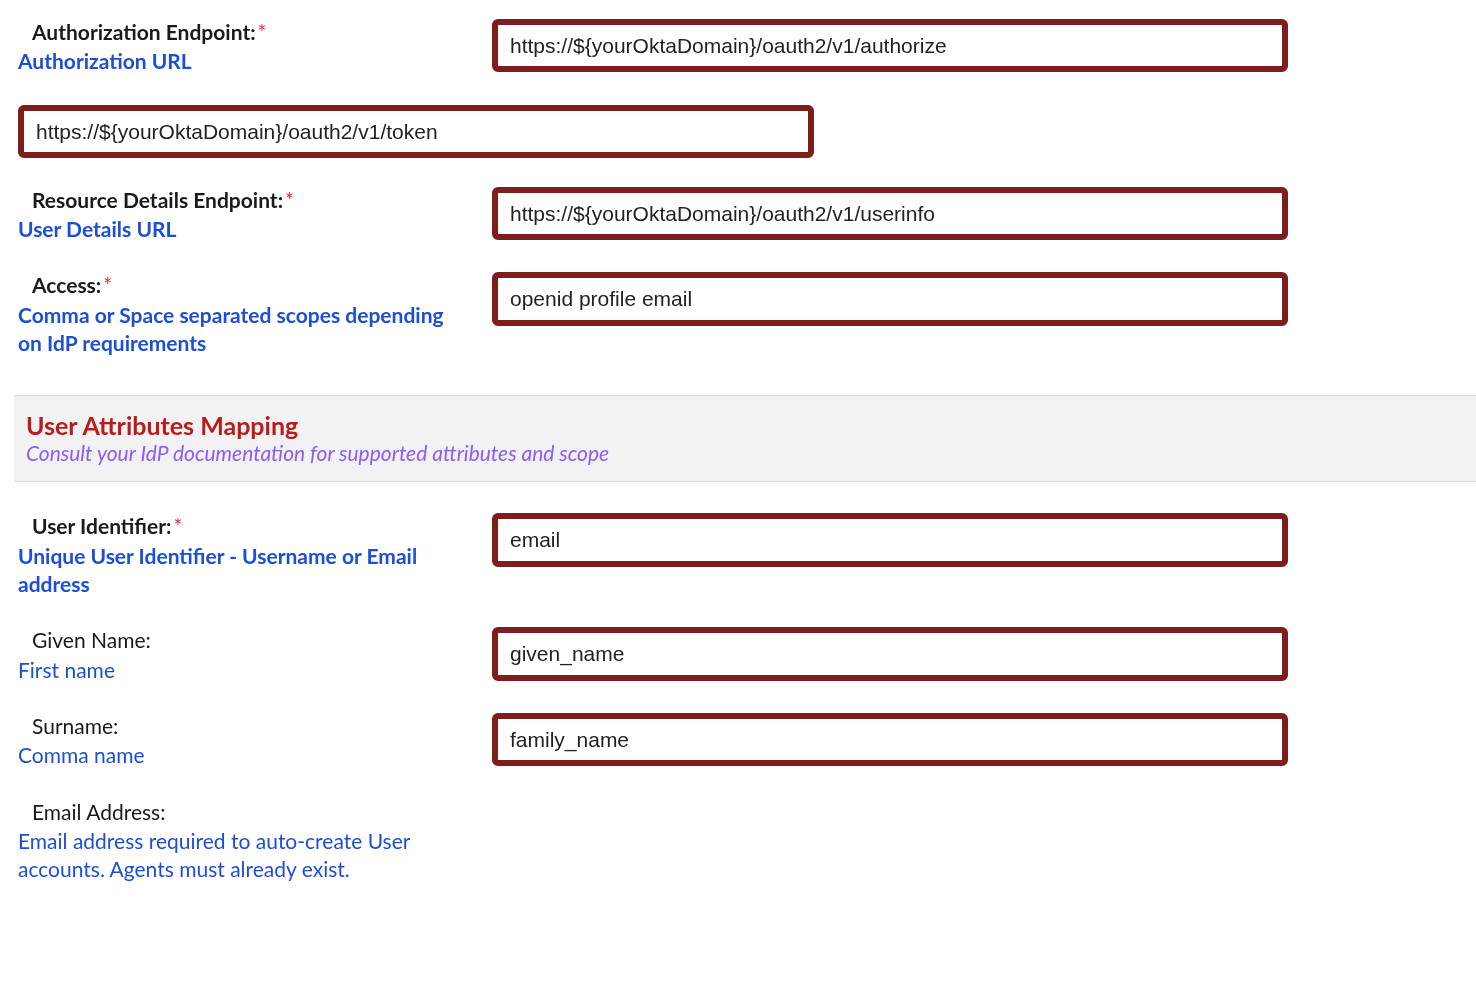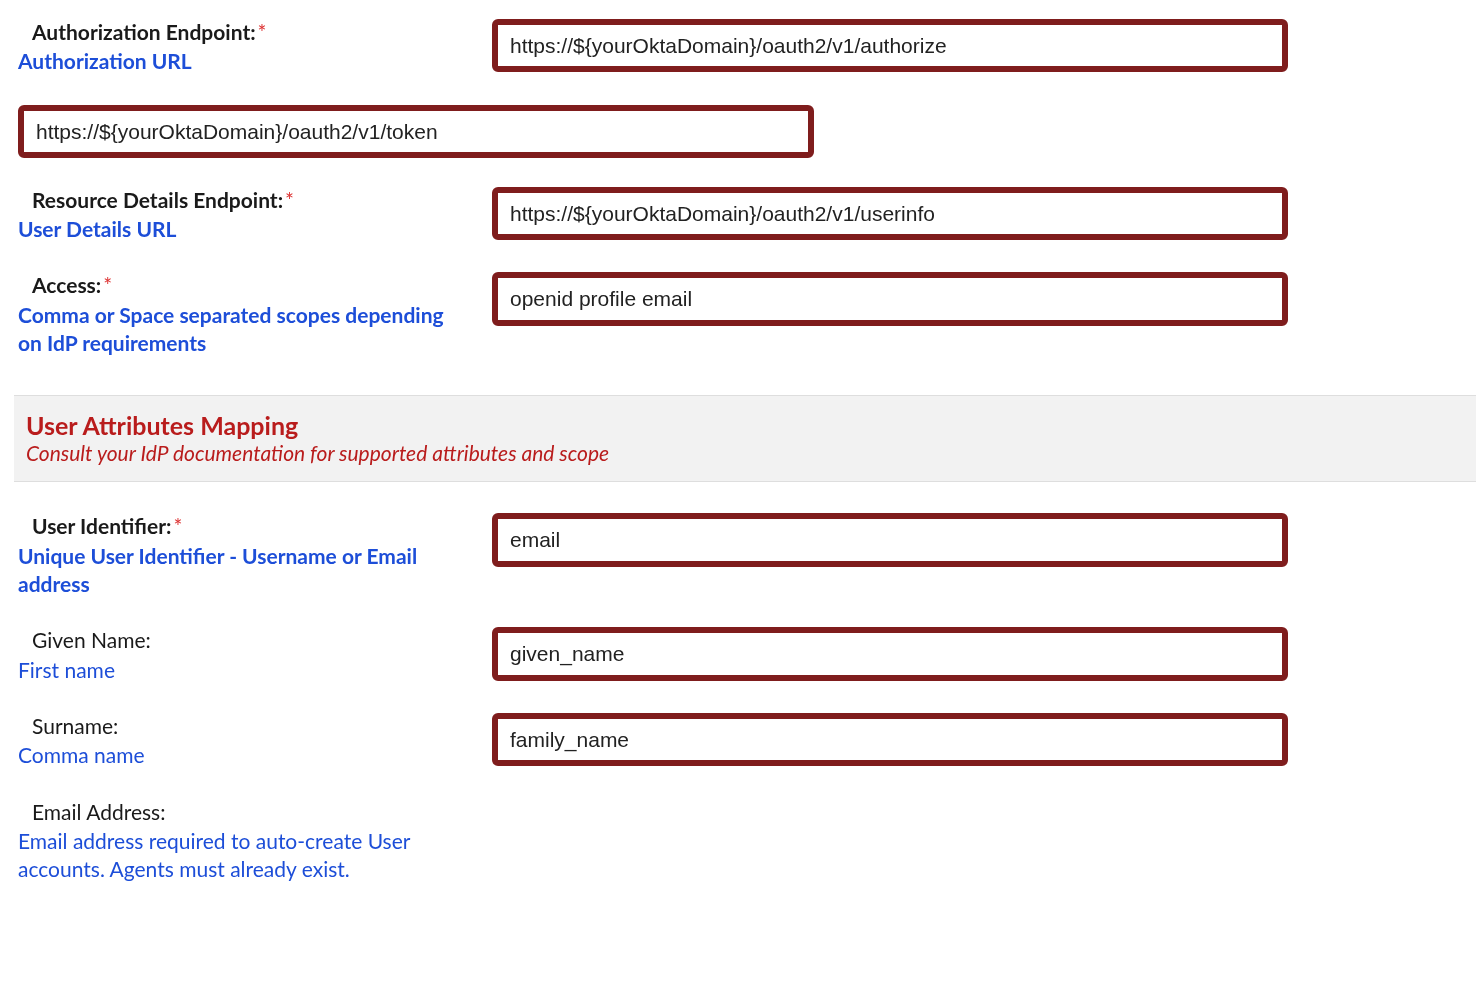--- a/index.html
+++ b/index.html
@@ -71,21 +71,21 @@
     margin: 38px 0 30px -4px;
     width: calc(100% + 4px);
   }
   .section-header .sh-title {
     font-size: 25px;
     font-weight: 700;
     color: #b91c1c;
   }
   .section-header .sh-sub {
     font-style: italic;
-    color: #b91c1c;
+    color: #8b5cf6;
     font-weight: 400;
   }
 </style>
 </head>
 <body>
 
 <div class="wrap">
 
   <div class="form-row">
     <div class="label-col">

